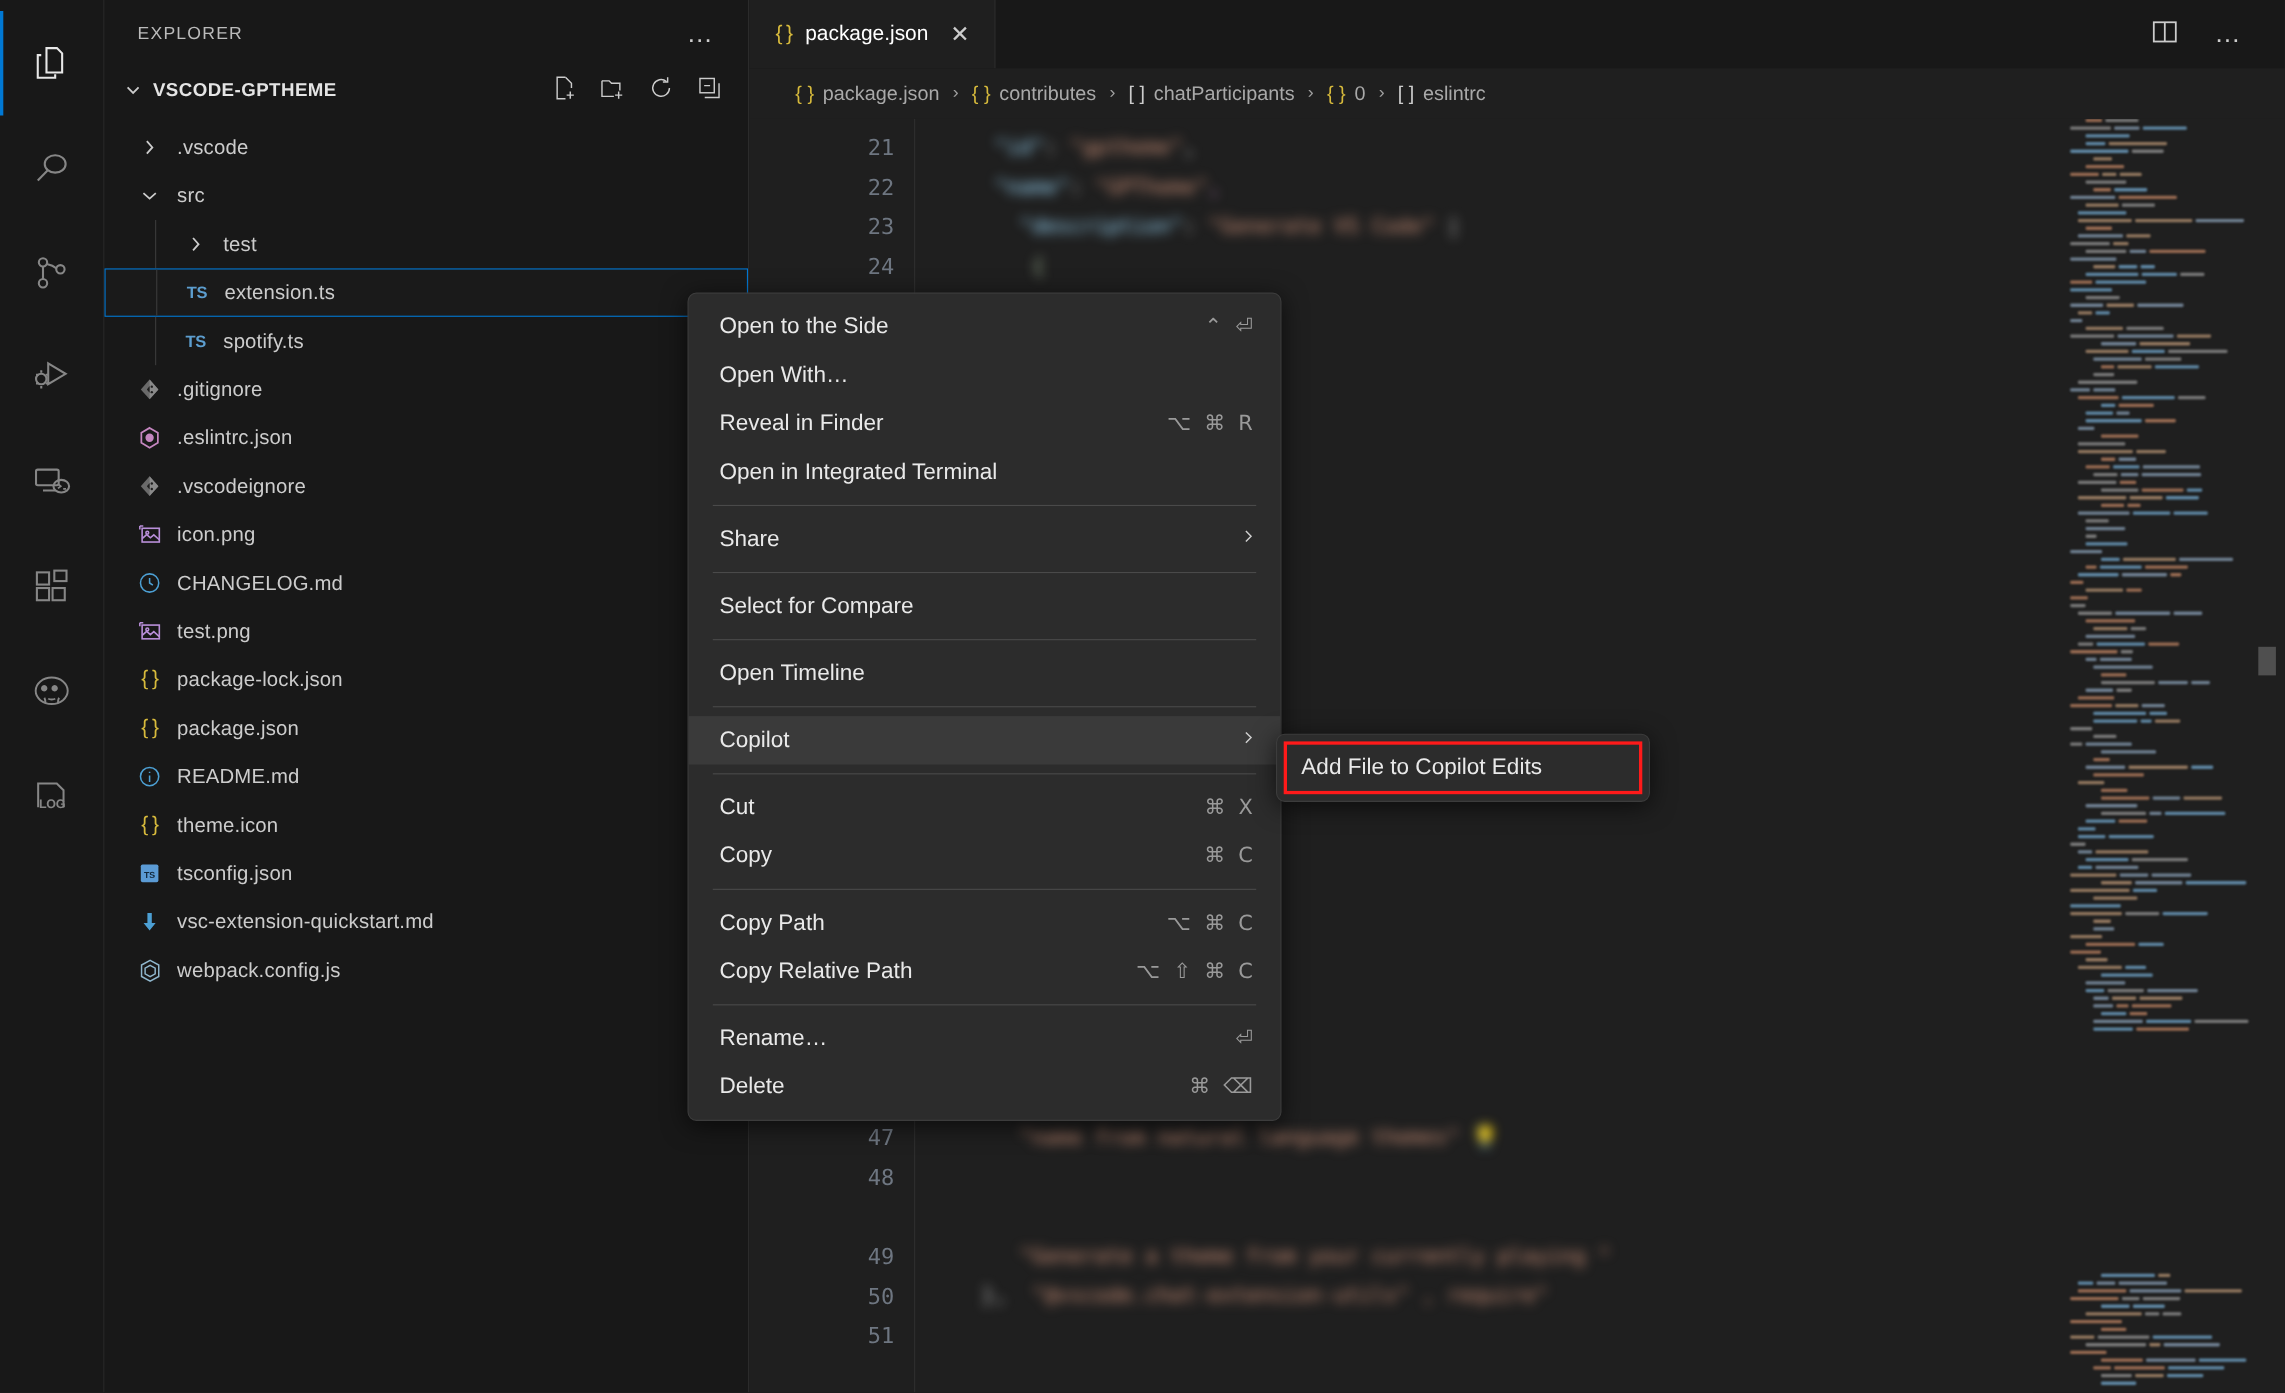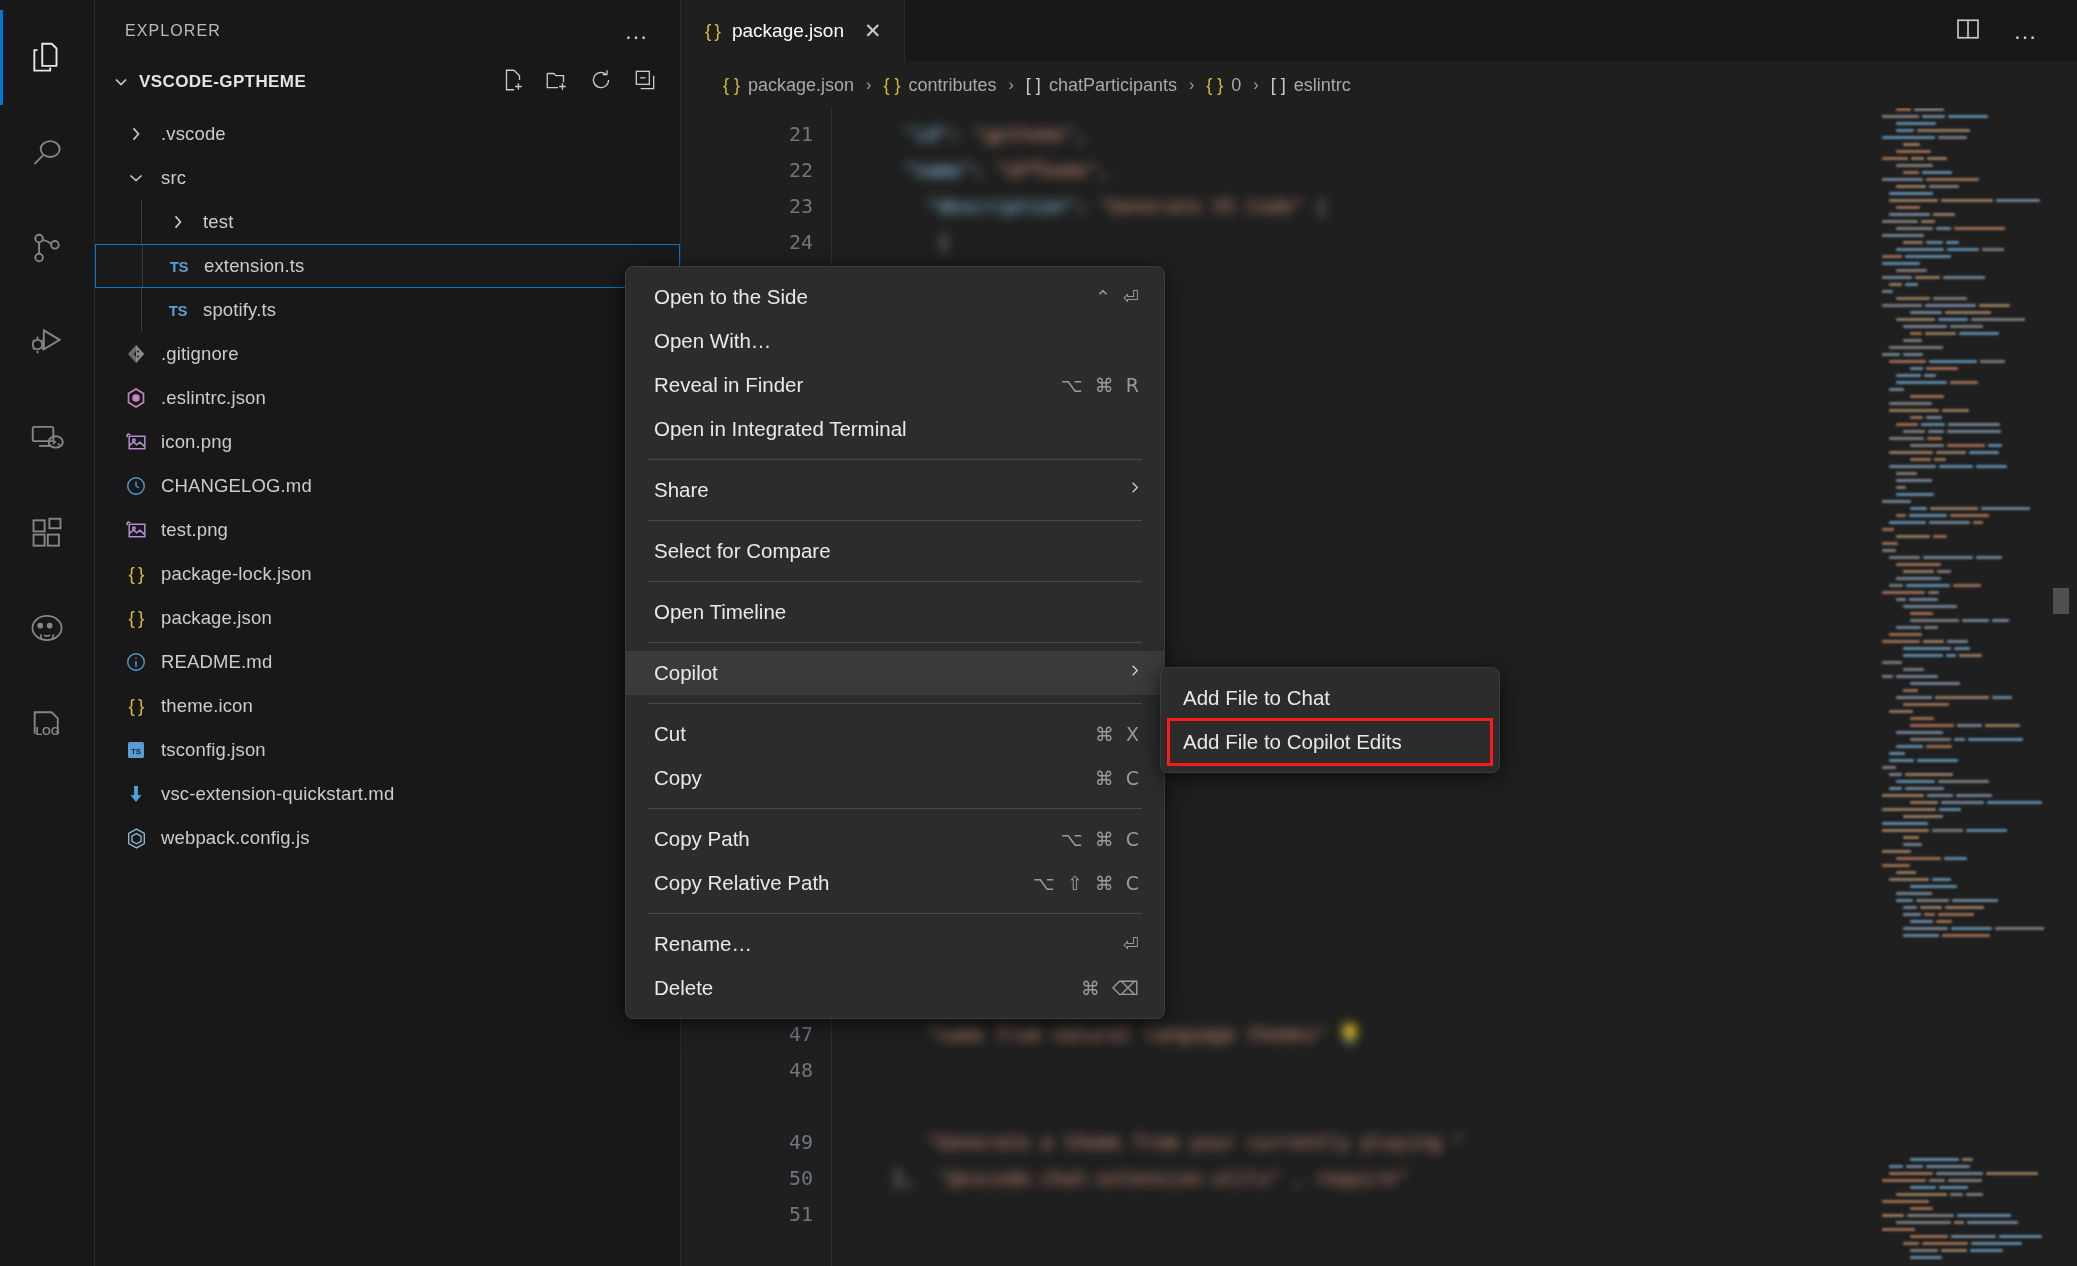--- a/index.html
+++ b/index.html
@@ -391,20 +391,33 @@
             <svg width="24" height="24" viewBox="0 0 24 24" fill="none" stroke="#c586c0" stroke-width="1.6">
               <path d="M12 3l7.5 4.5v9L12 21 4.5 16.5v-9z"></path>
               <circle cx="12" cy="12" r="3" fill="#c586c0"></circle>
             </svg>
           </span>
           <span class="row-label">.eslintrc.json</span>
         </div>
         <div class="row">
           <span class="ind" style="width: 26px;"></span>
           <span class="ficon">
+            <svg width="24" height="24" viewBox="0 0 24 24" fill="none">
+              <path d="M12 3l8 9-8 9-8-9z" fill="#6a6a6a"></path>
+              <path d="M12 3l8 9-8 9z" fill="#8a8a8a"></path>
+              <path d="M9.5 12l2.5-3v6z" fill="#1f1f1f"></path>
+              <circle cx="14" cy="9.5" r="1.1" fill="#1f1f1f"></circle>
+              <circle cx="14" cy="14.5" r="1.1" fill="#1f1f1f"></circle>
+            </svg>
+          </span>
+          <span class="row-label">.vscodeignore</span>
+        </div>
+        <div class="row">
+          <span class="ind" style="width: 26px;"></span>
+          <span class="ficon">
             <svg width="25" height="25" viewBox="0 0 24 24" fill="none" stroke="#b98fd9" stroke-width="1.4">
               <rect x="5" y="6" width="15" height="12"></rect>
               <path d="M5 15l4-3.5 3.2 2.8 3-2.6L20 16"></path>
               <circle cx="9.5" cy="9.8" r="1.2"></circle>
               <path d="M3 4h3M3 4v3"></path>
             </svg>
           </span>
           <span class="row-label">icon.png</span>
         </div>
         <div class="row">
@@ -1336,21 +1349,18 @@
         <span class="mi-label">Rename…</span>
         <span class="mi-key">⏎</span>
       </div>
       <div class="mi">
         <span class="mi-label">Delete</span>
         <span class="mi-key">⌘ ⌫</span>
       </div>
     </div>
 
   <div class="submenu" style="left:1160px; top:667px; width:340px;" id="submenu">
-      <div class="mi">
-        <span class="mi-label">Add File to Chat</span>
-      </div>
       <div class="mi boxed" style="outline-color: rgb(255, 26, 26);">
         <span class="mi-label">Add File to Copilot Edits</span>
       </div>
     </div>
 
 </div>
 
 </body></html>

